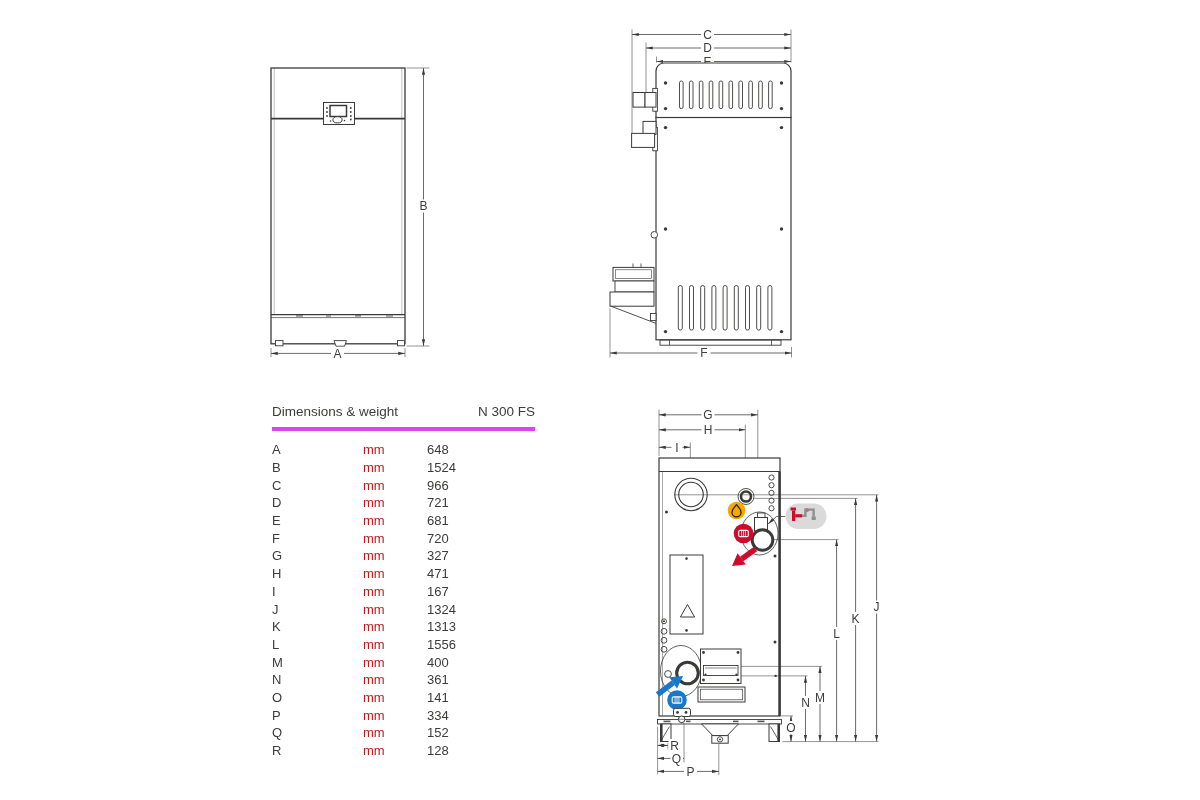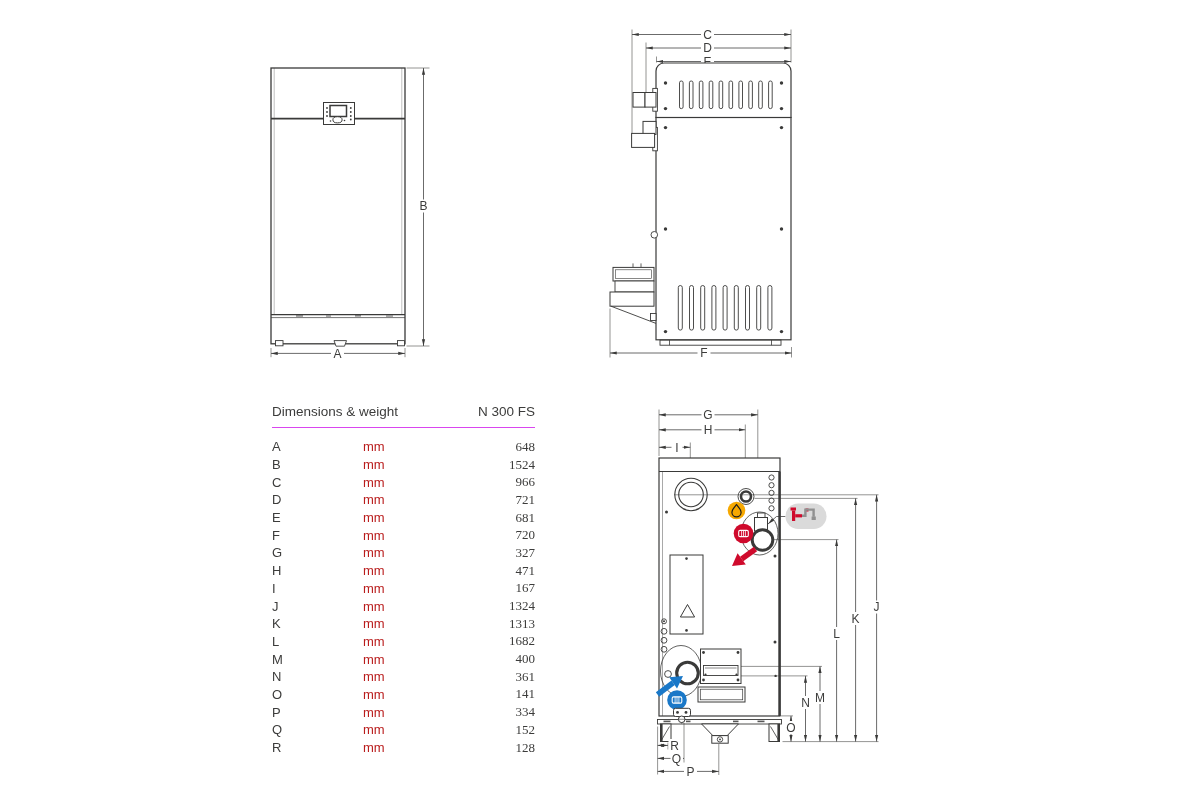--- a/index.html
+++ b/index.html
@@ -10,26 +10,26 @@
   .ln{stroke:#3a3a39;fill:none;}
   .lnf{stroke:#3a3a39;fill:#fff;}
   .dim{stroke:#3a3a39;fill:none;stroke-width:.75;}
   .thin{stroke:#3a3a39;fill:none;stroke-width:.55;}
   .dot{fill:#3a3a39;stroke:none;}
   .lbg{fill:#fff;stroke:none;}
   .dlbl{font-family:"Liberation Sans",sans-serif;font-size:12px;fill:#3c3c3b;text-anchor:middle;}
   
   .dims-table{position:absolute;left:272px;top:404px;width:263px;color:#3c3c3b;}
   .t-head{display:flex;justify-content:space-between;align-items:baseline;
-          font-size:13.5px;padding-bottom:8px;border-bottom:1px solid #d946ef;}
+          font-size:13.5px;padding-bottom:8px;border-bottom:4px solid #d946ef;}
   .t-rows{margin-top:10px;}
   .trow{display:flex;align-items:center;height:17.7px;font-size:13px;}
   .trow .lbl{width:91px;}
   .trow .unit{width:64px;color:#b91c1c;}
-  .trow .val{flex:1;text-align:right;font-family:Liberation Serif, serif;}
+  .trow .val{flex:1;text-align:left;}
 </style>
 </head>
 <body>
 
 <div class="page">
 
   <svg class="view" style="left:255px;top:55px" width="185" height="315" viewBox="255 55 185 315">
     <defs>
       <marker id="fa" viewBox="0 0 10 6" refX="10" refY="3" markerWidth="9" markerHeight="5.4" orient="auto-start-reverse">
           <path d="M0,0.6 L10,3 L0,5.4 Z" fill="#3a3a39"></path>
@@ -459,21 +459,21 @@
           <span class="val">1324</span>
         </div>
         <div class="trow">
           <span class="lbl">K</span>
           <span class="unit">mm</span>
           <span class="val">1313</span>
         </div>
         <div class="trow">
           <span class="lbl">L</span>
           <span class="unit">mm</span>
-          <span class="val">1682</span>
+          <span class="val">1556</span>
         </div>
         <div class="trow">
           <span class="lbl">M</span>
           <span class="unit">mm</span>
           <span class="val">400</span>
         </div>
         <div class="trow">
           <span class="lbl">N</span>
           <span class="unit">mm</span>
           <span class="val">361</span>

